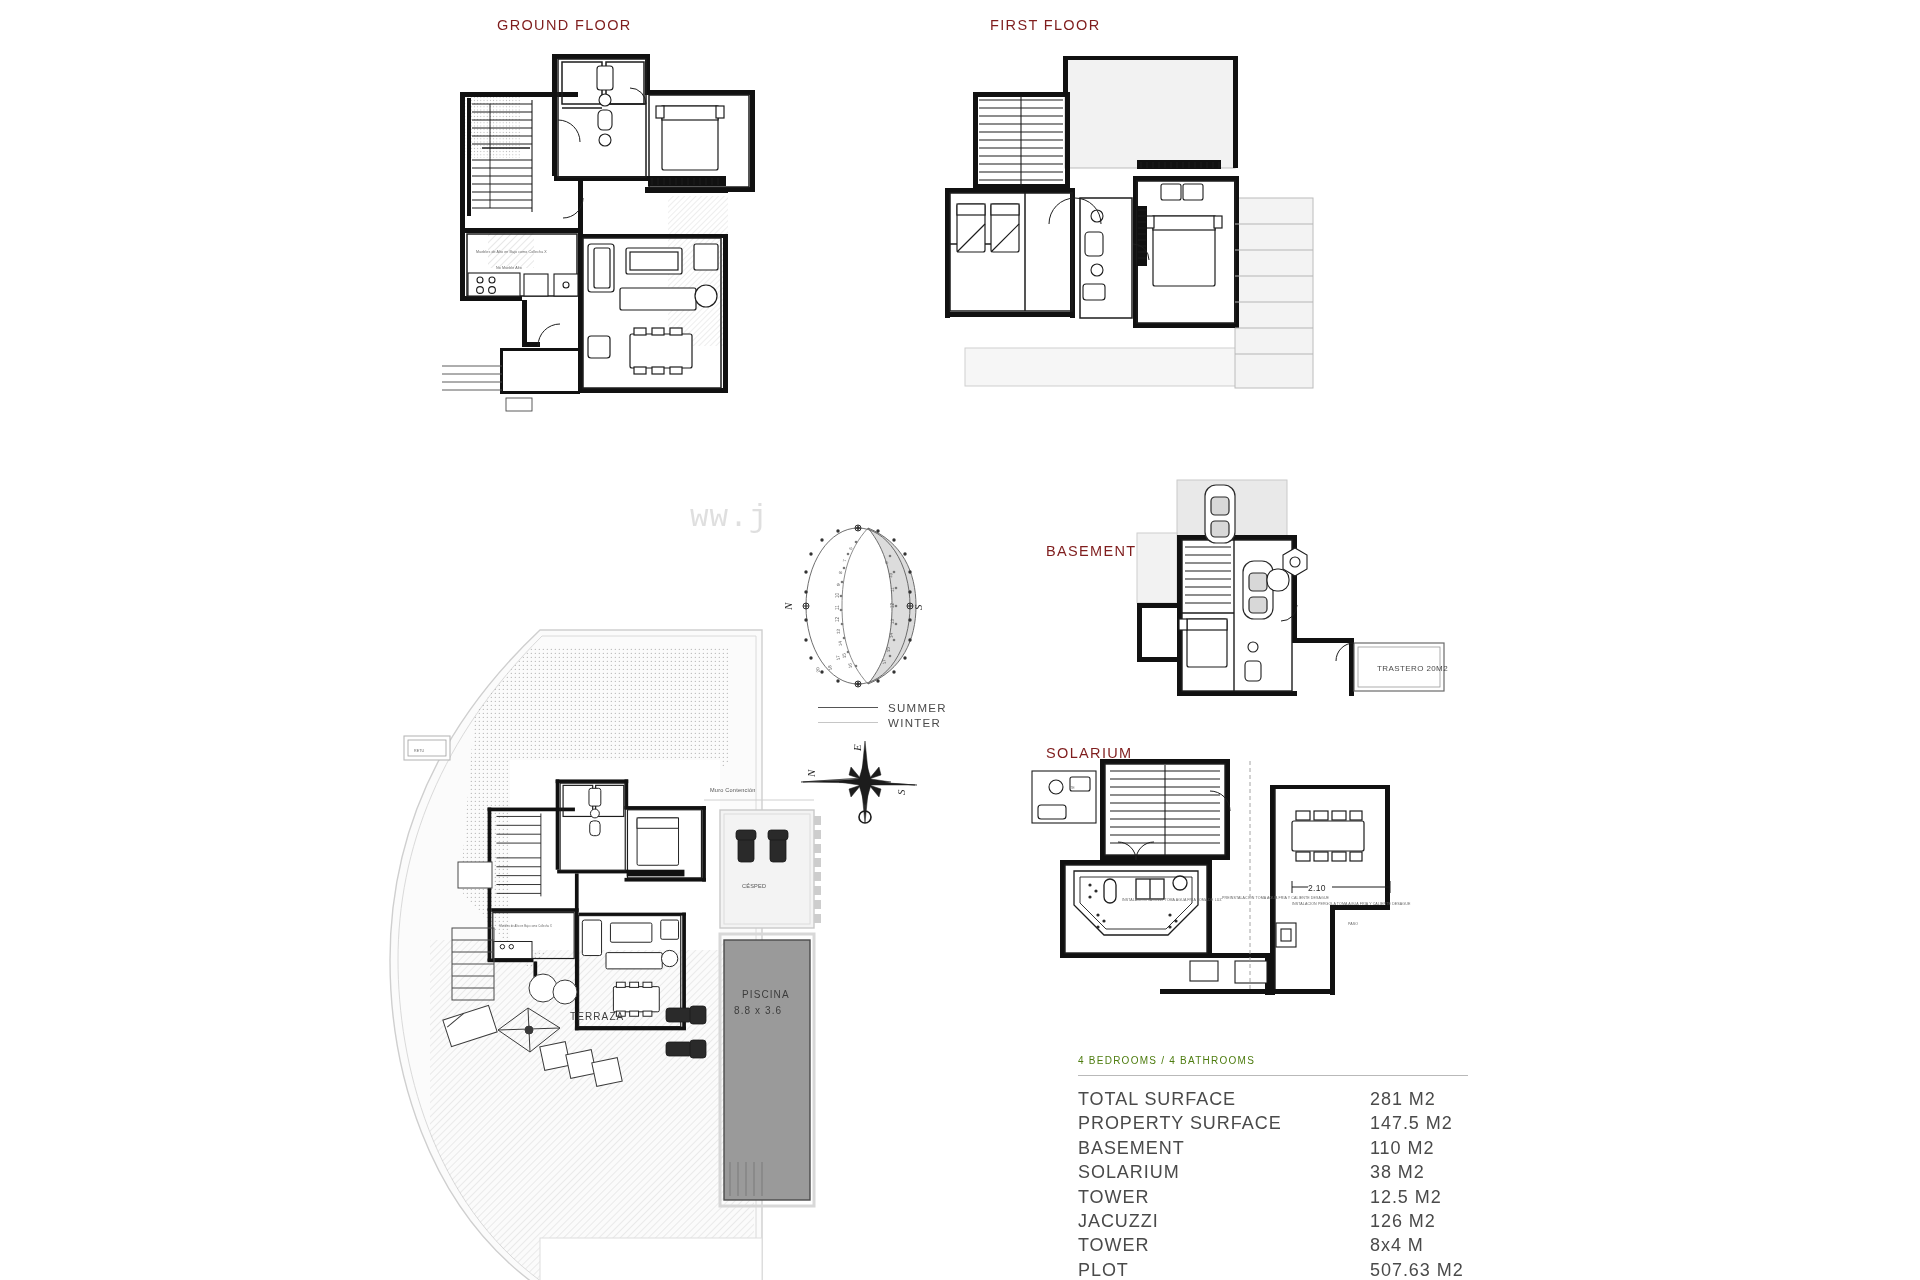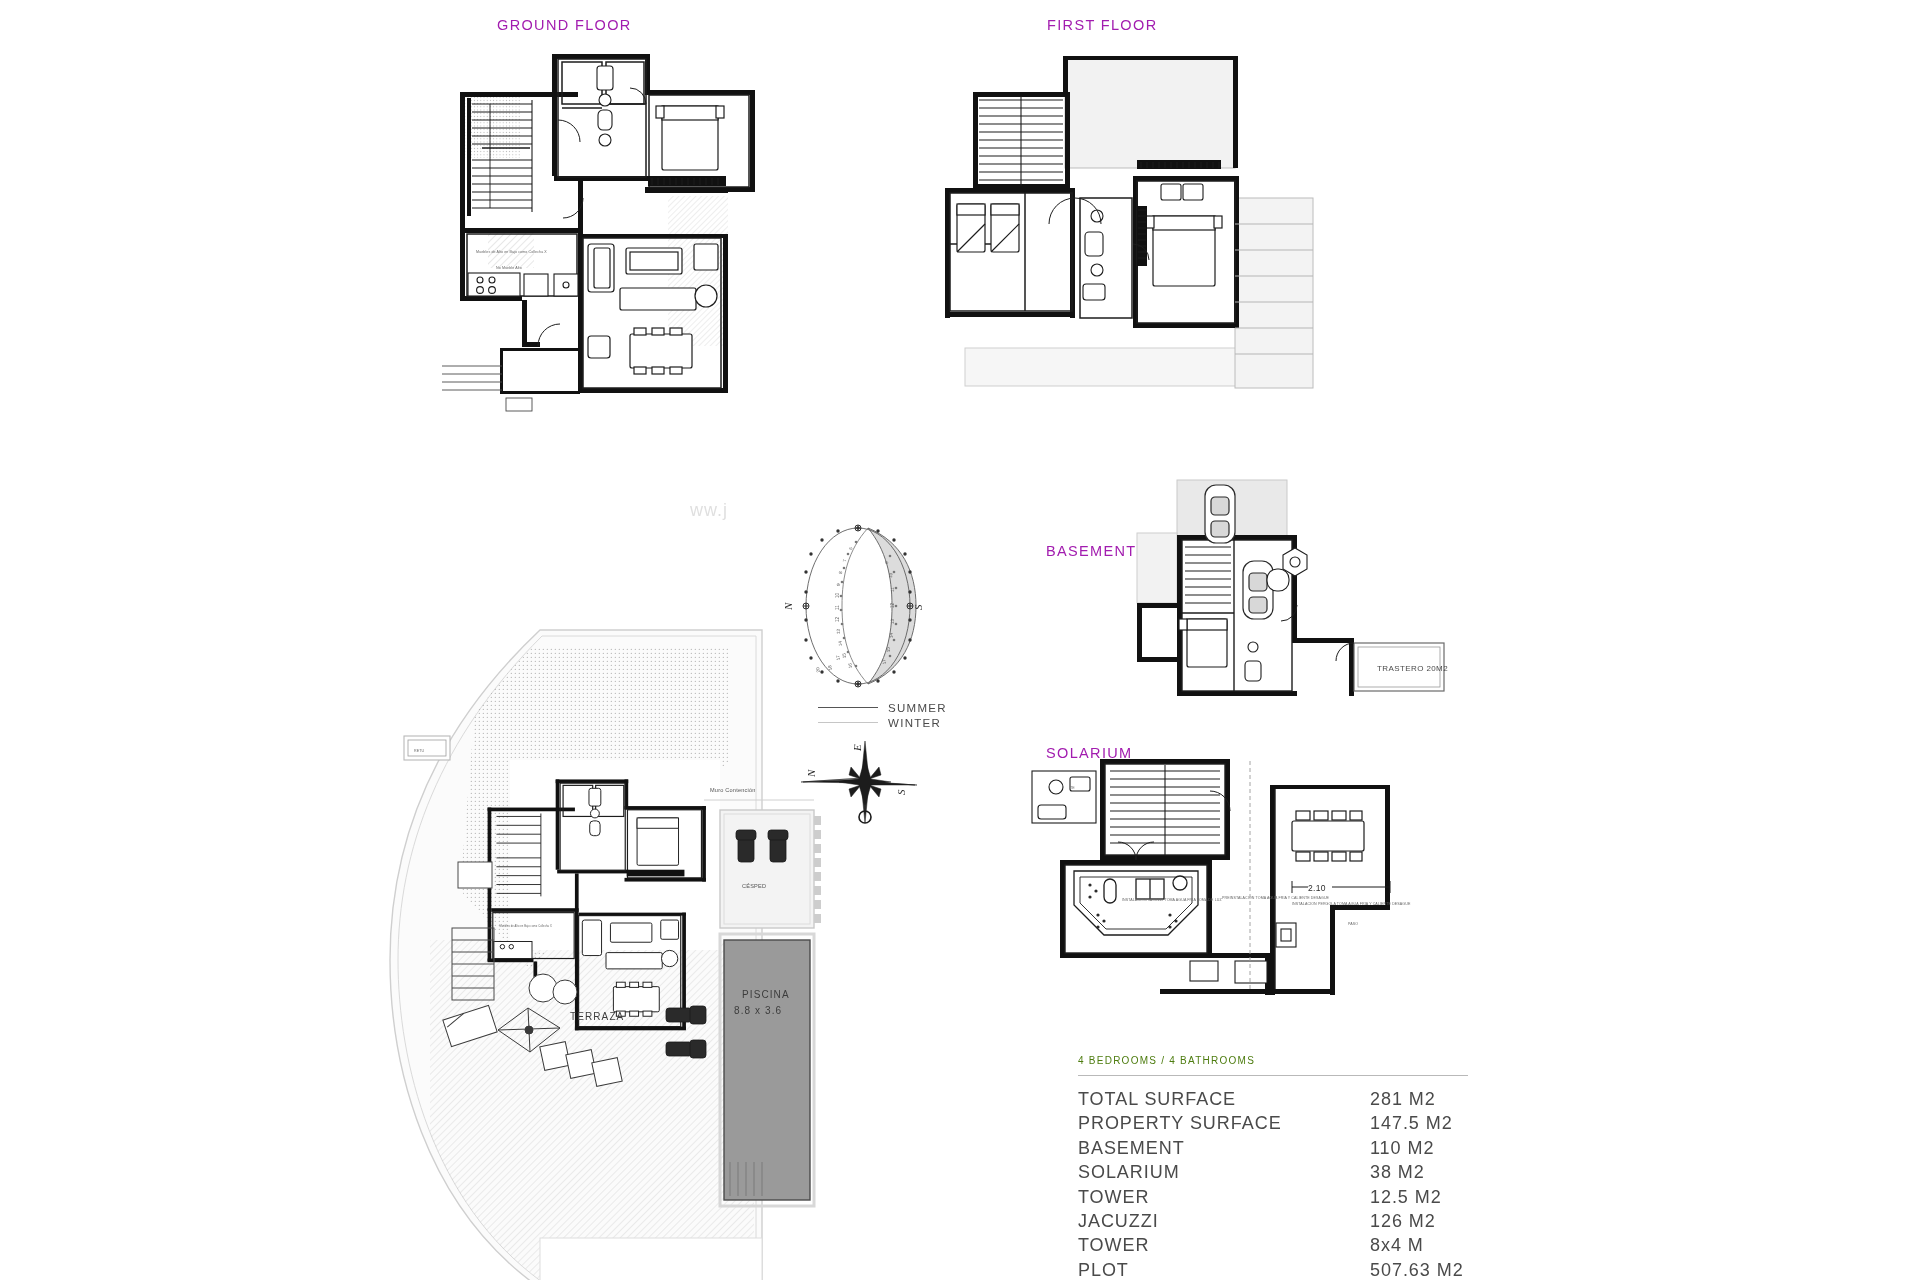--- a/index.html
+++ b/index.html
@@ -7,21 +7,21 @@
   body{
     width:1920px;height:1280px;position:relative;overflow:hidden;
     font-family:"Liberation Sans","DejaVu Sans",sans-serif;
     color:#3c3c3c;
   }
   .sheet{position:absolute;inset:0;background:#fff;}
 
   
   .sec-title{
     position:absolute;
-    font-size:14.5px;letter-spacing:1.35px;color:#a21caf;
+    font-size:14.5px;letter-spacing:1.35px;color:#7f1d1d;
     font-weight:400;white-space:nowrap;
   }
 
   
   .plan{position:absolute;}
   .plan svg{display:block;overflow:visible;}
 
   
   #spec-table{position:absolute;left:1078px;top:1055px;width:400px;}
   .spec-head{
@@ -41,30 +41,30 @@
 
   
   .anno{font-size:8px;letter-spacing:.4px;fill:#4a4a4a;font-family:"Liberation Sans",sans-serif;}
   .anno-sm{font-size:5.6px;letter-spacing:.2px;fill:#555;}
   .anno-tiny{font-size:3.6px;letter-spacing:.1px;fill:#666;}
   .anno-room{font-size:10px;letter-spacing:1.1px;fill:#3d3d3d;}
   .dim-txt{font-size:8.5px;fill:#2c2c2c;letter-spacing:.3px;}
   .compass-l{font-size:11px;fill:#2f2f2f;font-family:"Liberation Serif",serif;font-style:italic;}
   .clock-n{font-size:4.6px;fill:#5a5a5a;}
 
-  .wm{position:absolute;left:690px;top:500px;font-size:18px;color:rgba(150,150,150,.30);
-      letter-spacing:1px;font-family:Liberation Sans, sans-serif;pointer-events:none;}
+  .wm{position:absolute;left:690px;top:500px;font-size:31px;color:rgba(150,150,150,.30);
+      letter-spacing:1px;font-family:Liberation Mono, monospace;pointer-events:none;}
 </style>
 </head>
 <body>
 
 <div class="sheet">
 
   <div class="sec-title" style="left:497px;top:17px;">GROUND FLOOR</div>
-  <div class="sec-title" style="left:1047px;top:17px;">FIRST FLOOR</div>
+  <div class="sec-title" style="left:990px;top:17px;">FIRST FLOOR</div>
   <div class="sec-title" style="left:1046px;top:543px;">BASEMENT</div>
   <div class="sec-title" style="left:1046px;top:745px;">SOLARIUM</div>
 
   <div class="plan" style="left:470px;top:48px;">
     <svg width="430" height="360" viewBox="0 0 430 360">
       <defs>
         <pattern id="hatchA" width="5" height="5" patternTransform="rotate(45)" patternUnits="userSpaceOnUse">
           <line x1="0" y1="0" x2="0" y2="5" stroke="#9a9a9a" stroke-width="0.8"></line>
         </pattern>
         <pattern id="hatchB" width="4" height="4" patternTransform="rotate(45)" patternUnits="userSpaceOnUse">

